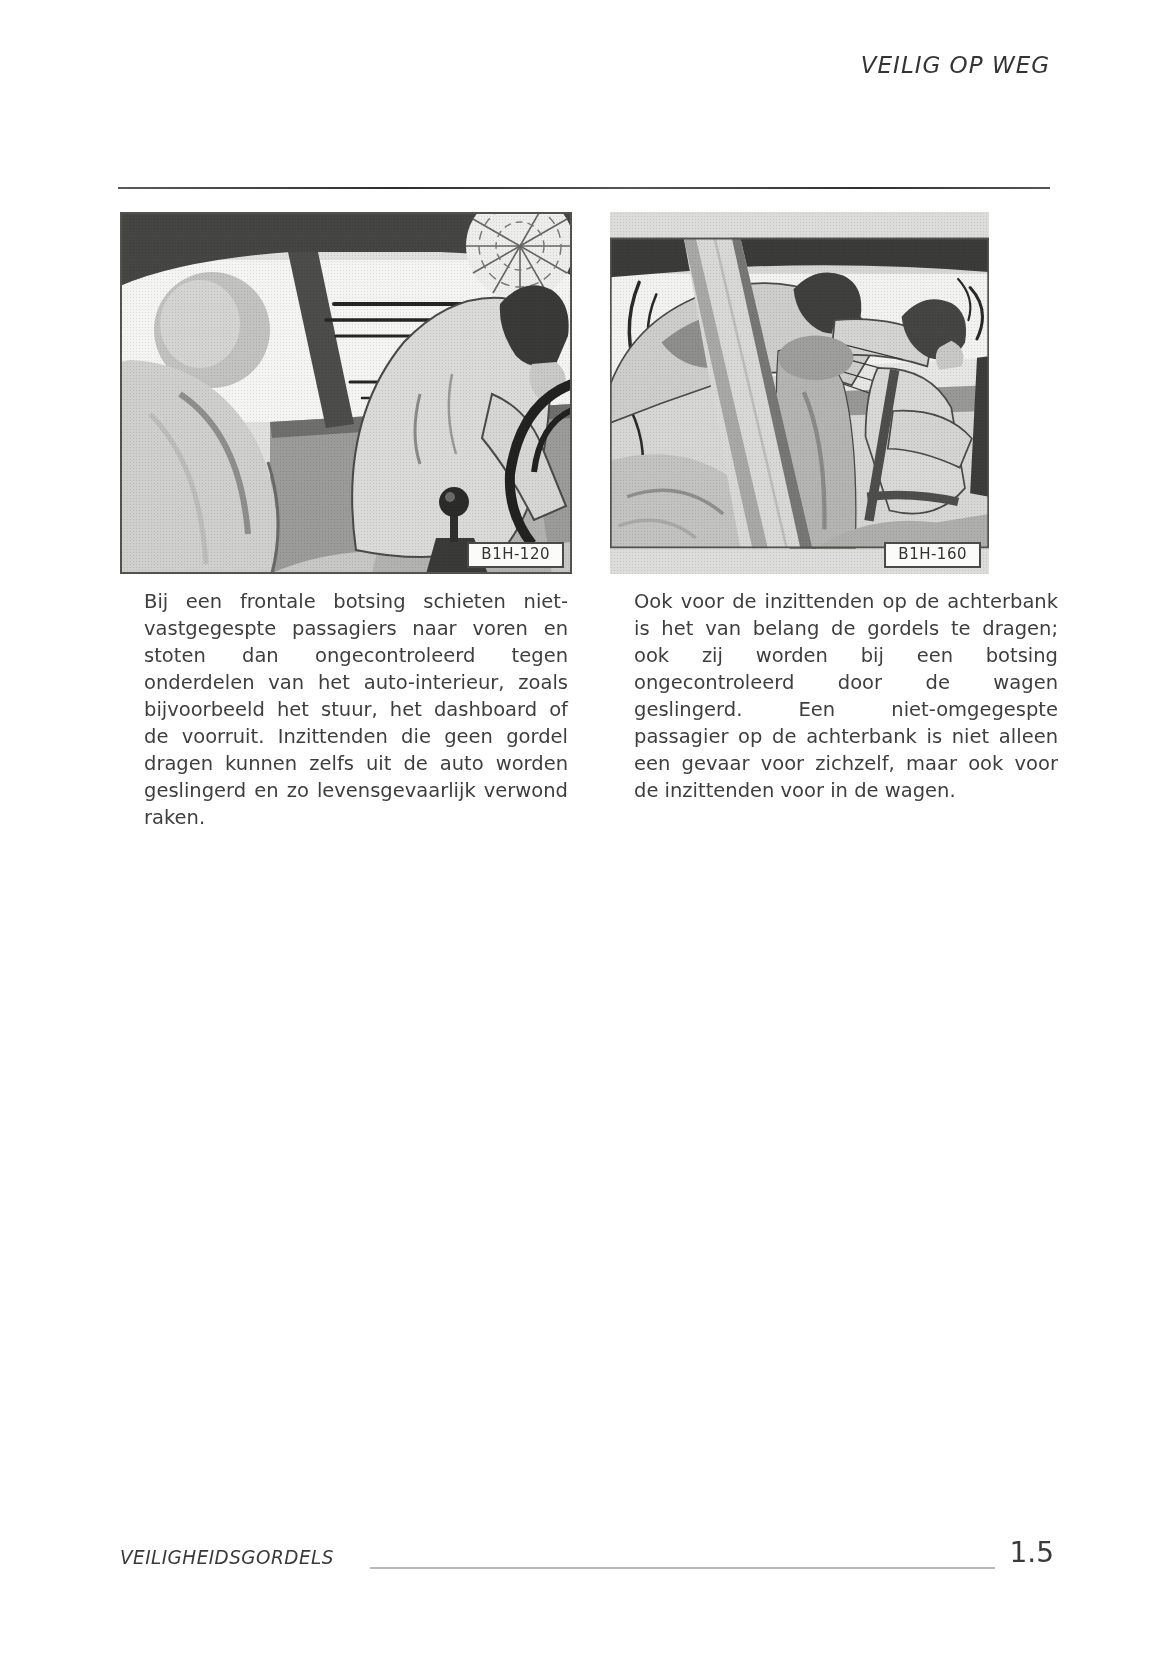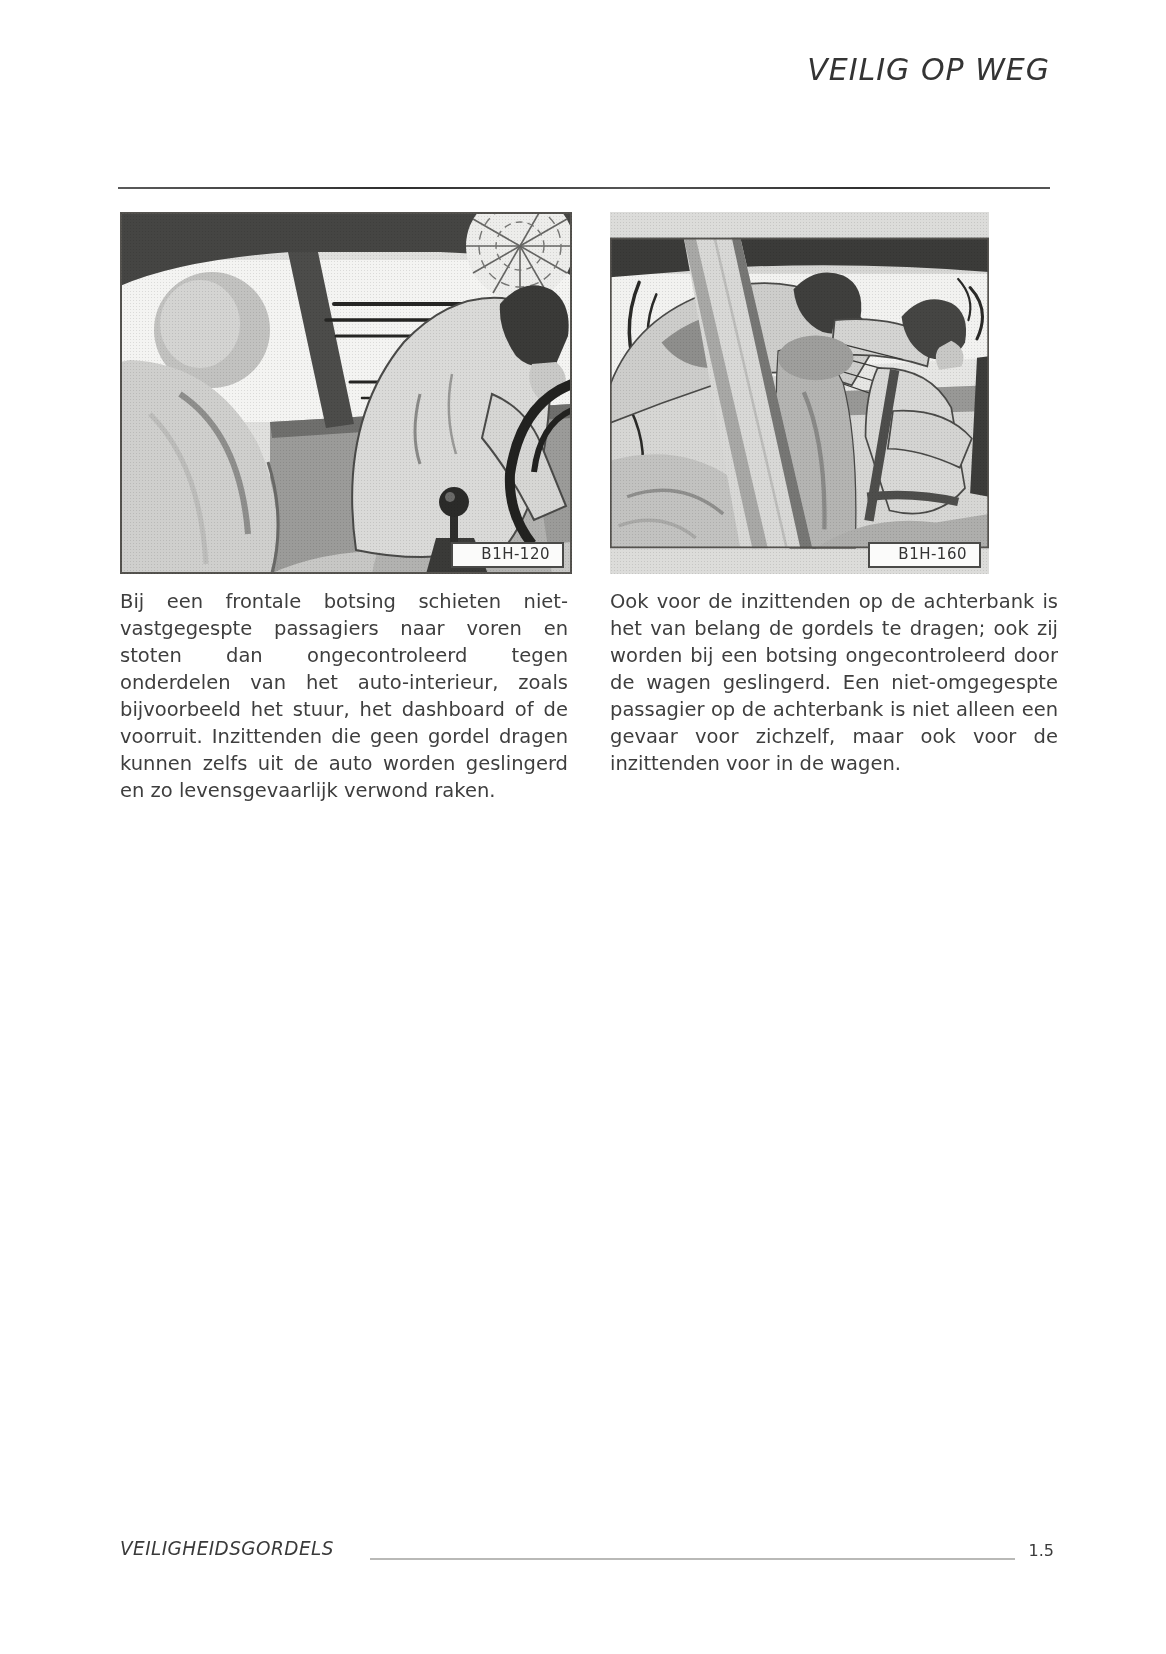--- a/index.html
+++ b/index.html
@@ -7,21 +7,21 @@
     position:relative;
     width:1166px;height:1654px;
     margin:0 auto;
     background:#ffffff;
     font-family:"DejaVu Sans","Liberation Sans",sans-serif;
     color:#3c3c3c;
     overflow:hidden;
   }
   .header-title{
     position:absolute;top:52px;right:116px;
-    font-size:30px;font-style:italic;letter-spacing:1px;
+    font-size:23px;font-style:italic;letter-spacing:1px;
     color:#343434;
     margin-left:40px;
   }
   .top-rule{
     position:absolute;top:187px;left:118px;width:932px;height:2px;
     background:linear-gradient(90deg,#5a5a5a 0%,#2e2e2e 30%,#555 55%,#303030 80%,#555 100%);
   }
   .figures{
     position:absolute;top:212px;left:120px;
     display:flex;gap:38px;
@@ -33,48 +33,48 @@
   .fig.right{width:379px;}
   .fig svg{display:block;width:100%;height:100%;}
   .fig::after{ 
     content:"";position:absolute;inset:0;pointer-events:none;
     background-image:radial-gradient(rgba(0,0,0,0.10) 1px, transparent 1px);
     background-size:3px 3px;
   }
   .fig-label{
     position:absolute;right:8px;bottom:6px;z-index:2;
     background:#fbfbfa;border:2px solid #4a4a48;
-    padding:1px 12px 3px 28px;
+    padding:1px 12px 3px 12px;
     font-size:15px;color:#333;letter-spacing:0.5px;
   }
   .columns{
     position:absolute;top:588px;left:120px;width:938px;
     display:flex;gap:42px;
   }
-  .col{width:448px;}
+  .col{width:448px;margin-left:24px;}
   .col p{
     margin:0 0 10px 0;
     font-size:19.5px;line-height:27px;
     text-align:justify;
     color:#3e3e3e;
   }
   .footer{
     position:absolute;left:120px;right:112px;top:1536px;
     display:flex;align-items:flex-end;
   }
   .footer-section{
     font-size:20px;font-style:italic;letter-spacing:0.5px;
     color:#3a3a3a;white-space:nowrap;
     transform:scaleX(0.92);transform-origin:left center;
   }
   .footer-rule{
     flex:1;height:2px;background:#b9b9b7;margin:2px 14px 0 18px;
   }
   .footer-page{
-    font-size:16px;color:#3a3a3a;white-space:nowrap;
+    font-size:28px;color:#3a3a3a;white-space:nowrap;
   }
 </style>
 </head>
 <body>
 
 <div class="page">
 
   <div class="header-title">VEILIG OP WEG</div>
 
   <div class="top-rule"></div>

